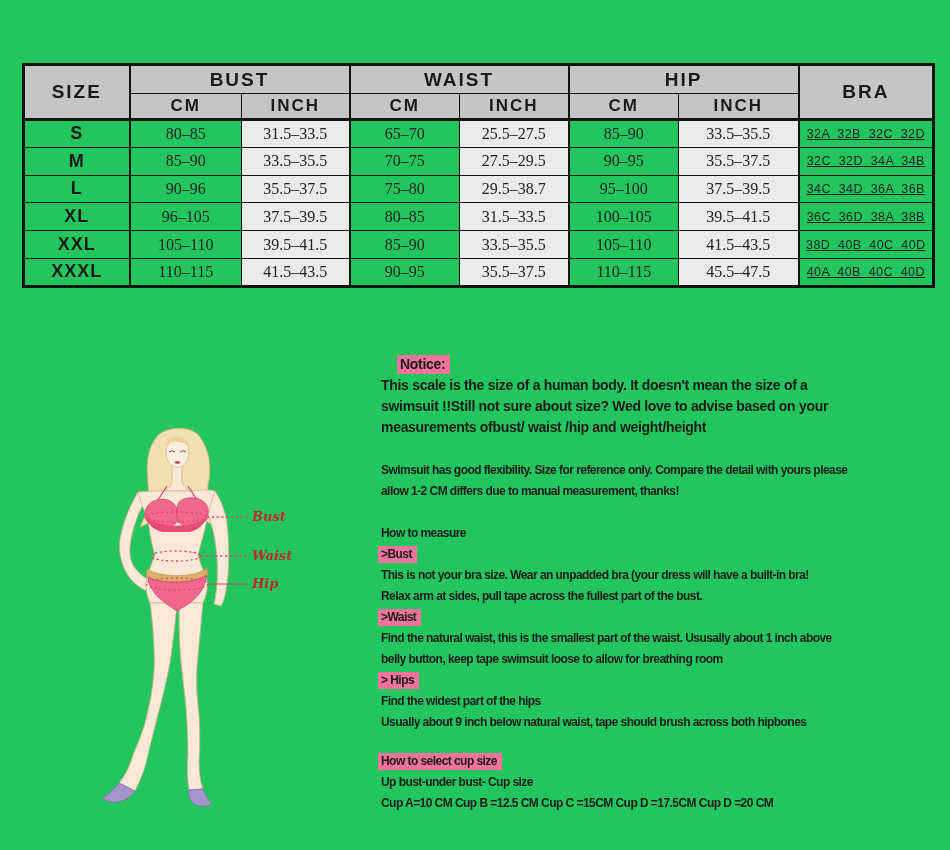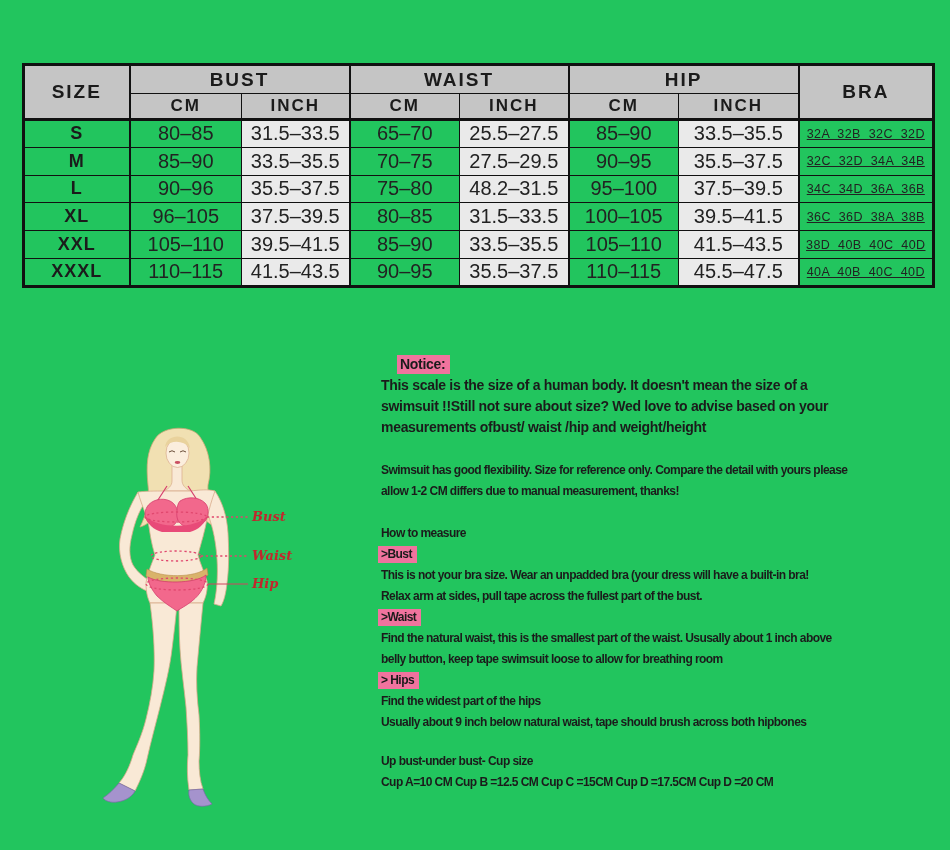--- a/index.html
+++ b/index.html
@@ -13,21 +13,21 @@
     padding:0;overflow:hidden;white-space:nowrap;}
   .size-table thead th{background:#c5c5c5;}
   .size-table tr.h1{height:29px;}
   .size-table tr.h2{height:26px;}
   .size-table tbody tr{height:27.8px;}
   .size-table th.group{font-size:19px;font-weight:700;letter-spacing:2px;}
   .size-table th.sub{font-size:17px;font-weight:700;letter-spacing:2px;}
   .size-table th[rowspan]{border-bottom:3px solid #111;}
   .size-table tr.h2 th{border-bottom:3px solid #111;}
   .size-table td.c-size{font-size:18px;font-weight:700;letter-spacing:1px;}
-  .size-table td.c-cm,.size-table td.c-inch{font-family:Liberation Sans, sans-serif;font-size:20px;color:#222;}
+  .size-table td.c-cm,.size-table td.c-inch{font-family:Liberation Serif, serif;font-size:16px;color:#222;}
   .size-table td.c-inch{background:#eaeaea;}
   .size-table td.c-bra{font-size:12.5px;letter-spacing:.4px;word-spacing:4px;color:#222;text-decoration:underline;}
   .size-table .g-left{border-left-width:2px;}
 
   
   .textcol{position:absolute;left:378px;top:354px;width:566px;}
   .line{white-space:nowrap;line-height:21px;font-weight:700;}
   .t-lg{font-size:14px;letter-spacing:-0.3px;padding-left:19px;}
   .t-sm{font-size:12px;letter-spacing:-0.55px;}
   .pad{padding-left:3px;}
@@ -93,21 +93,21 @@
           <td class="c-inch">27.5–29.5</td>
           <td class="c-cm g-left">90–95</td>
           <td class="c-inch">35.5–37.5</td>
           <td class="c-bra g-left">32C 32D 34A 34B</td>
         </tr>
         <tr>
           <td class="c-size">L</td>
           <td class="c-cm g-left">90–96</td>
           <td class="c-inch">35.5–37.5</td>
           <td class="c-cm g-left">75–80</td>
-          <td class="c-inch">48.2–31.5</td>
+          <td class="c-inch">29.5–38.7</td>
           <td class="c-cm g-left">95–100</td>
           <td class="c-inch">37.5–39.5</td>
           <td class="c-bra g-left">34C 34D 36A 36B</td>
         </tr>
         <tr>
           <td class="c-size">XL</td>
           <td class="c-cm g-left">96–105</td>
           <td class="c-inch">37.5–39.5</td>
           <td class="c-cm g-left">80–85</td>
           <td class="c-inch">31.5–33.5</td>
@@ -220,17 +220,18 @@
     <div class="line t-sm"><span class="hl">&gt;Bust</span></div>
     <div class="line t-sm pad">This is not your bra size. Wear an unpadded bra (your dress will have a built-in bra!</div>
     <div class="line t-sm pad">Relax arm at sides, pull tape across the fullest part of the bust.</div>
     <div class="line t-sm"><span class="hl">&gt;Waist</span></div>
     <div class="line t-sm pad">Find the natural waist, this is the smallest part of the waist. Ususally about 1 inch above</div>
     <div class="line t-sm pad">belly button, keep tape swimsuit loose to allow for breathing room</div>
     <div class="line t-sm"><span class="hl">&gt; Hips</span></div>
     <div class="line t-sm pad">Find the widest part of the hips</div>
     <div class="line t-sm pad">Usually about 9 inch below natural waist, tape should brush across both hipbones</div>
     <div class="sp-c"></div>
+    <div class="line t-sm"><span class="hl">How to select cup size</span></div>
     <div class="line t-sm pad">Up bust-under bust- Cup size</div>
     <div class="line t-sm pad">Cup A=10 CM Cup B =12.5 CM Cup C =15CM Cup D =17.5CM Cup D =20 CM</div>
   </div>
 
 </div>
 
 </body></html>

